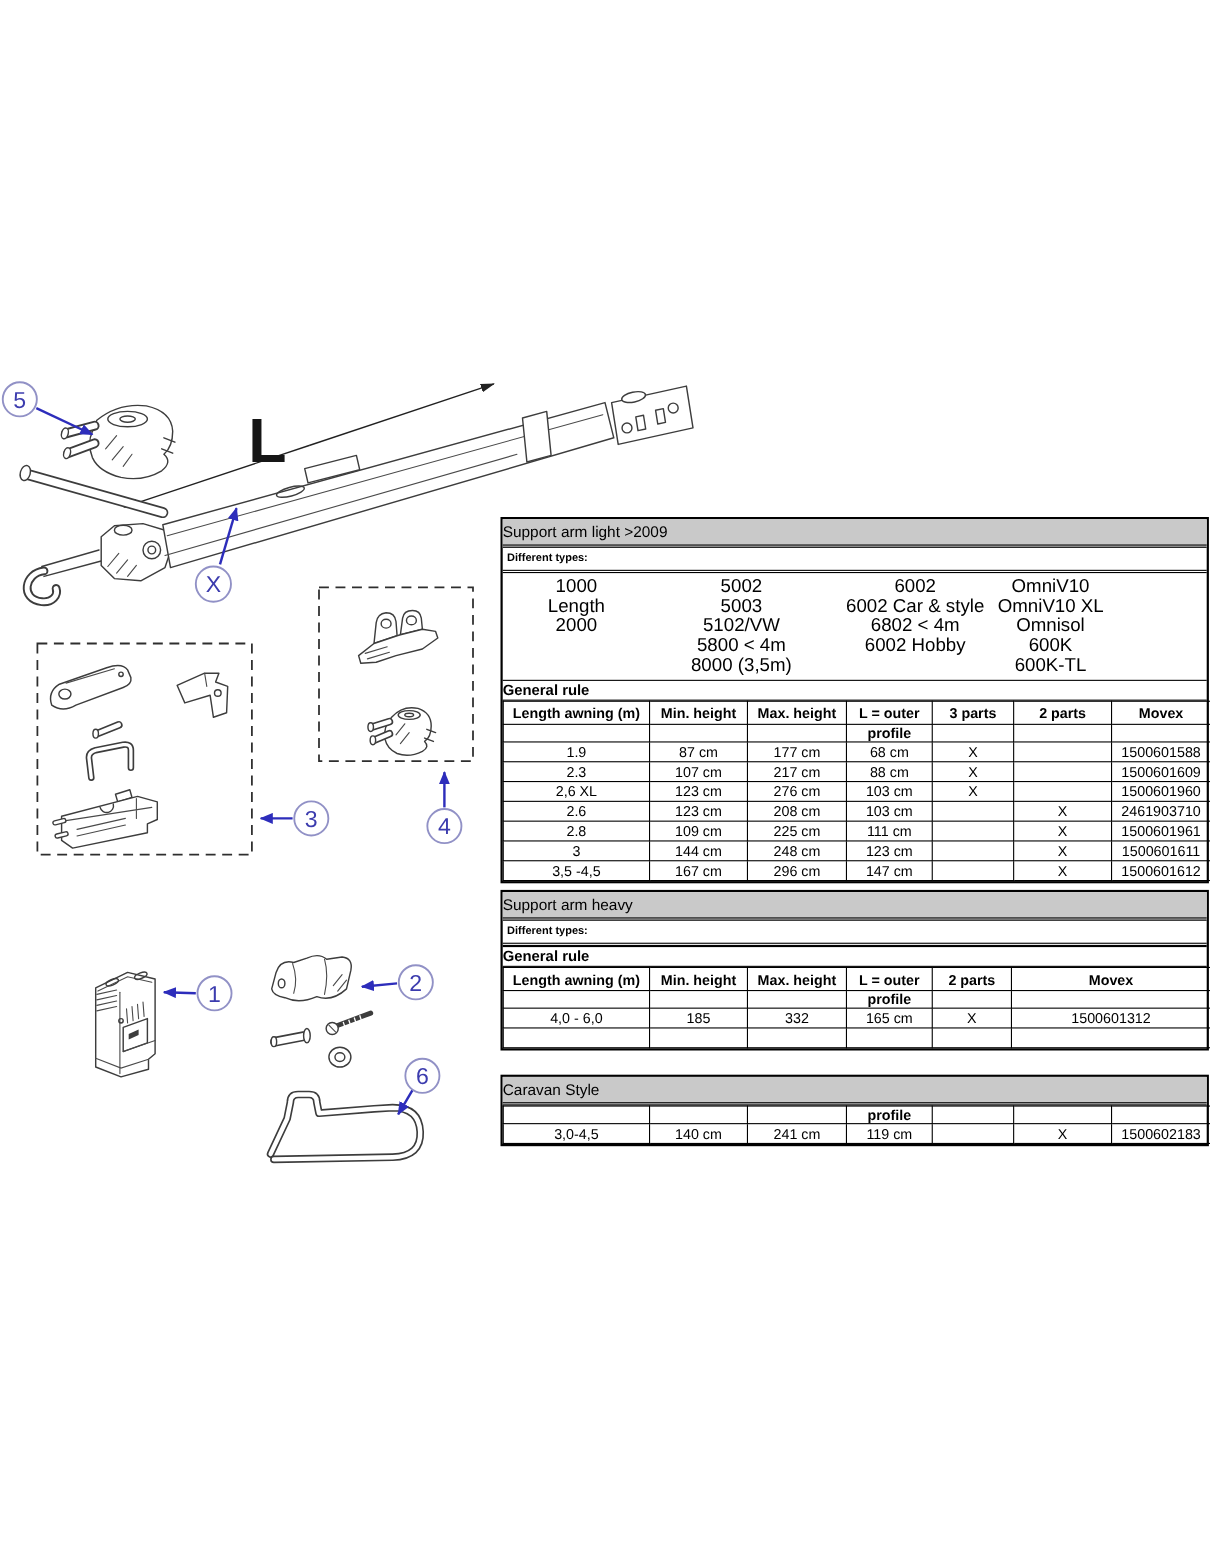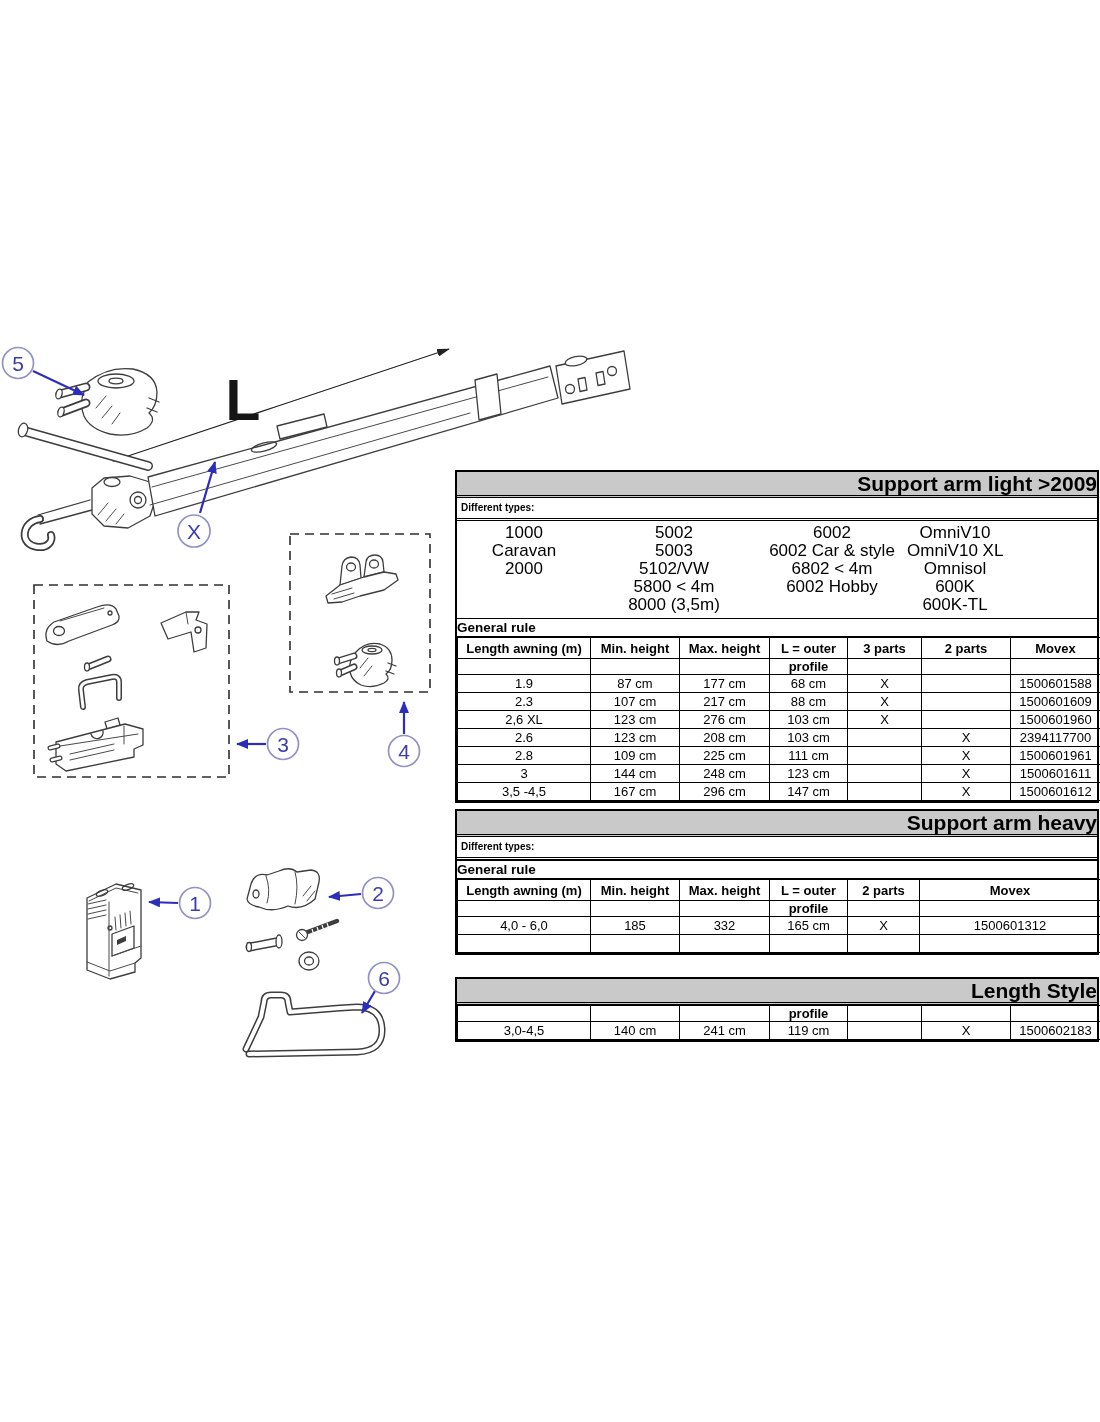--- a/index.html
+++ b/index.html
@@ -14,21 +14,21 @@
   .co{fill:#fff;stroke:#9191c6;stroke-width:1.7;}
   .conum{fill:#3c3cae;font-size:21px;font-family:"Liberation Sans",sans-serif;text-anchor:middle;}
   .arrow{stroke:#2d2dbb;stroke-width:2.2;fill:none;}
   .dim{stroke:#222;stroke-width:1.2;fill:none;}
   .biglabel{fill:#161616;font-size:57px;font-weight:bold;text-anchor:middle;font-family:"Liberation Sans",sans-serif;}
 
   .tbl{position:absolute;left:455px;width:644px;border:2px solid #000;background:#fff;z-index:2;box-sizing:border-box;}
   #tbl-light{top:470px;}
   #tbl-heavy{top:809px;}
   #tbl-caravan{top:977px;}
-  .tbl-title{background:#c9c9c9;border-bottom:3px double #000;font-weight:bold;font-size:21px;text-align:right;height:23px;line-height:23px;}
+  .tbl-title{background:#c9c9c9;border-bottom:3px double #000;font-weight:normal;font-size:14px;text-align:left;height:23px;line-height:23px;}
   .tbl-dt{font-weight:bold;font-size:10px;height:20px;line-height:20px;padding-left:4px;border-bottom:3px double #000;}
   .types-grid{display:grid;grid-template-columns:134px 166px 150px 96px;padding:3px 0 4px 0;}
   .types-grid div{height:18px;line-height:18px;font-size:17px;text-align:center;white-space:nowrap;}
   .tbl-rule{border-top:1px solid #000;border-bottom:1px solid #000;font-weight:bold;font-size:13.5px;text-align:left;height:17px;line-height:17px;}
   table{width:100%;border-collapse:collapse;table-layout:fixed;}
   th,td{border:1px solid #000;font-size:13px;text-align:center;padding:0 2px;white-space:nowrap;overflow:hidden;}
   th{height:20px;font-weight:bold;}
   tr.sub th{height:15px;}
   td{height:17px;font-weight:normal;}
   #tbl-caravan th:last-child{text-align:left;padding-left:4px;}
@@ -234,21 +234,21 @@
 </svg>
 
 <div class="tbl" id="tbl-light">
   <div class="tbl-title">Support arm light &gt;2009</div>
   <div class="tbl-dt">Different types:</div>
   <div class="types-grid">
       <div>1000</div>
       <div>5002</div>
       <div>6002</div>
       <div>OmniV10</div>
-      <div>Caravan</div>
+      <div>Length</div>
       <div>5003</div>
       <div>6002 Car &amp; style</div>
       <div>OmniV10 XL</div>
       <div>2000</div>
       <div>5102/VW</div>
       <div>6802 &lt; 4m</div>
       <div>Omnisol</div>
       <div></div>
       <div>5800 &lt; 4m</div>
       <div>6002 Hobby</div>
@@ -317,21 +317,21 @@
           <td></td>
           <td>1500601960</td>
         </tr>
         <tr>
           <td>2.6</td>
           <td>123 cm</td>
           <td>208 cm</td>
           <td>103 cm</td>
           <td></td>
           <td>X</td>
-          <td>2394117700</td>
+          <td>2461903710</td>
         </tr>
         <tr>
           <td>2.8</td>
           <td>109 cm</td>
           <td>225 cm</td>
           <td>111 cm</td>
           <td></td>
           <td>X</td>
           <td>1500601961</td>
         </tr>
@@ -403,21 +403,21 @@
           <td></td>
           <td></td>
           <td></td>
           <td></td>
         </tr>
       </tbody>
   </table>
 </div>
 
 <div class="tbl" id="tbl-caravan">
-  <div class="tbl-title">Length Style</div>
+  <div class="tbl-title">Caravan Style</div>
   <table>
     <colgroup>
         <col style="width:133px">
         <col style="width:89px">
         <col style="width:90px">
         <col style="width:78px">
         <col style="width:74px">
         <col style="width:89px">
         <col style="width:90px">
       </colgroup>

